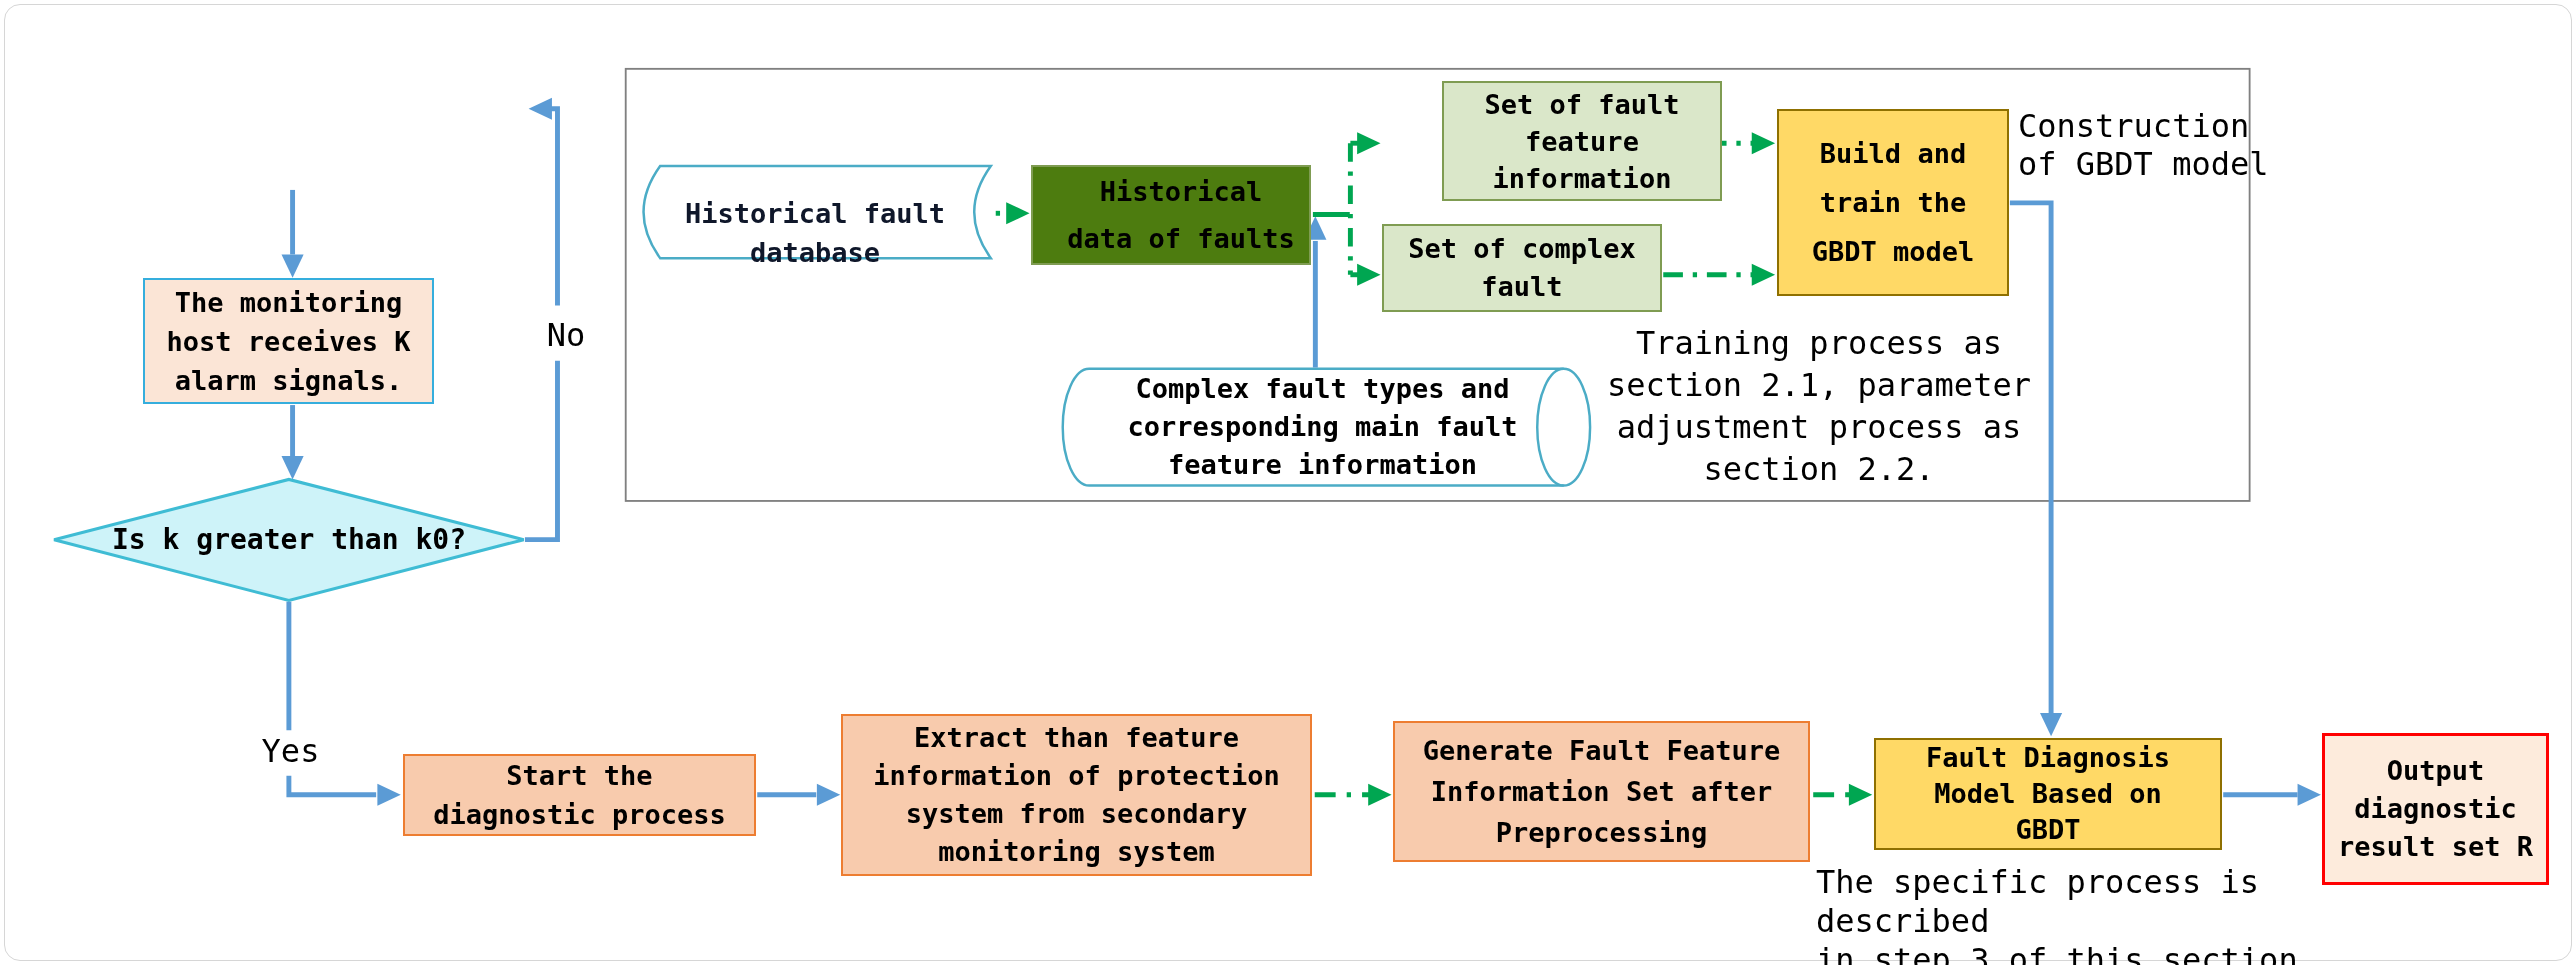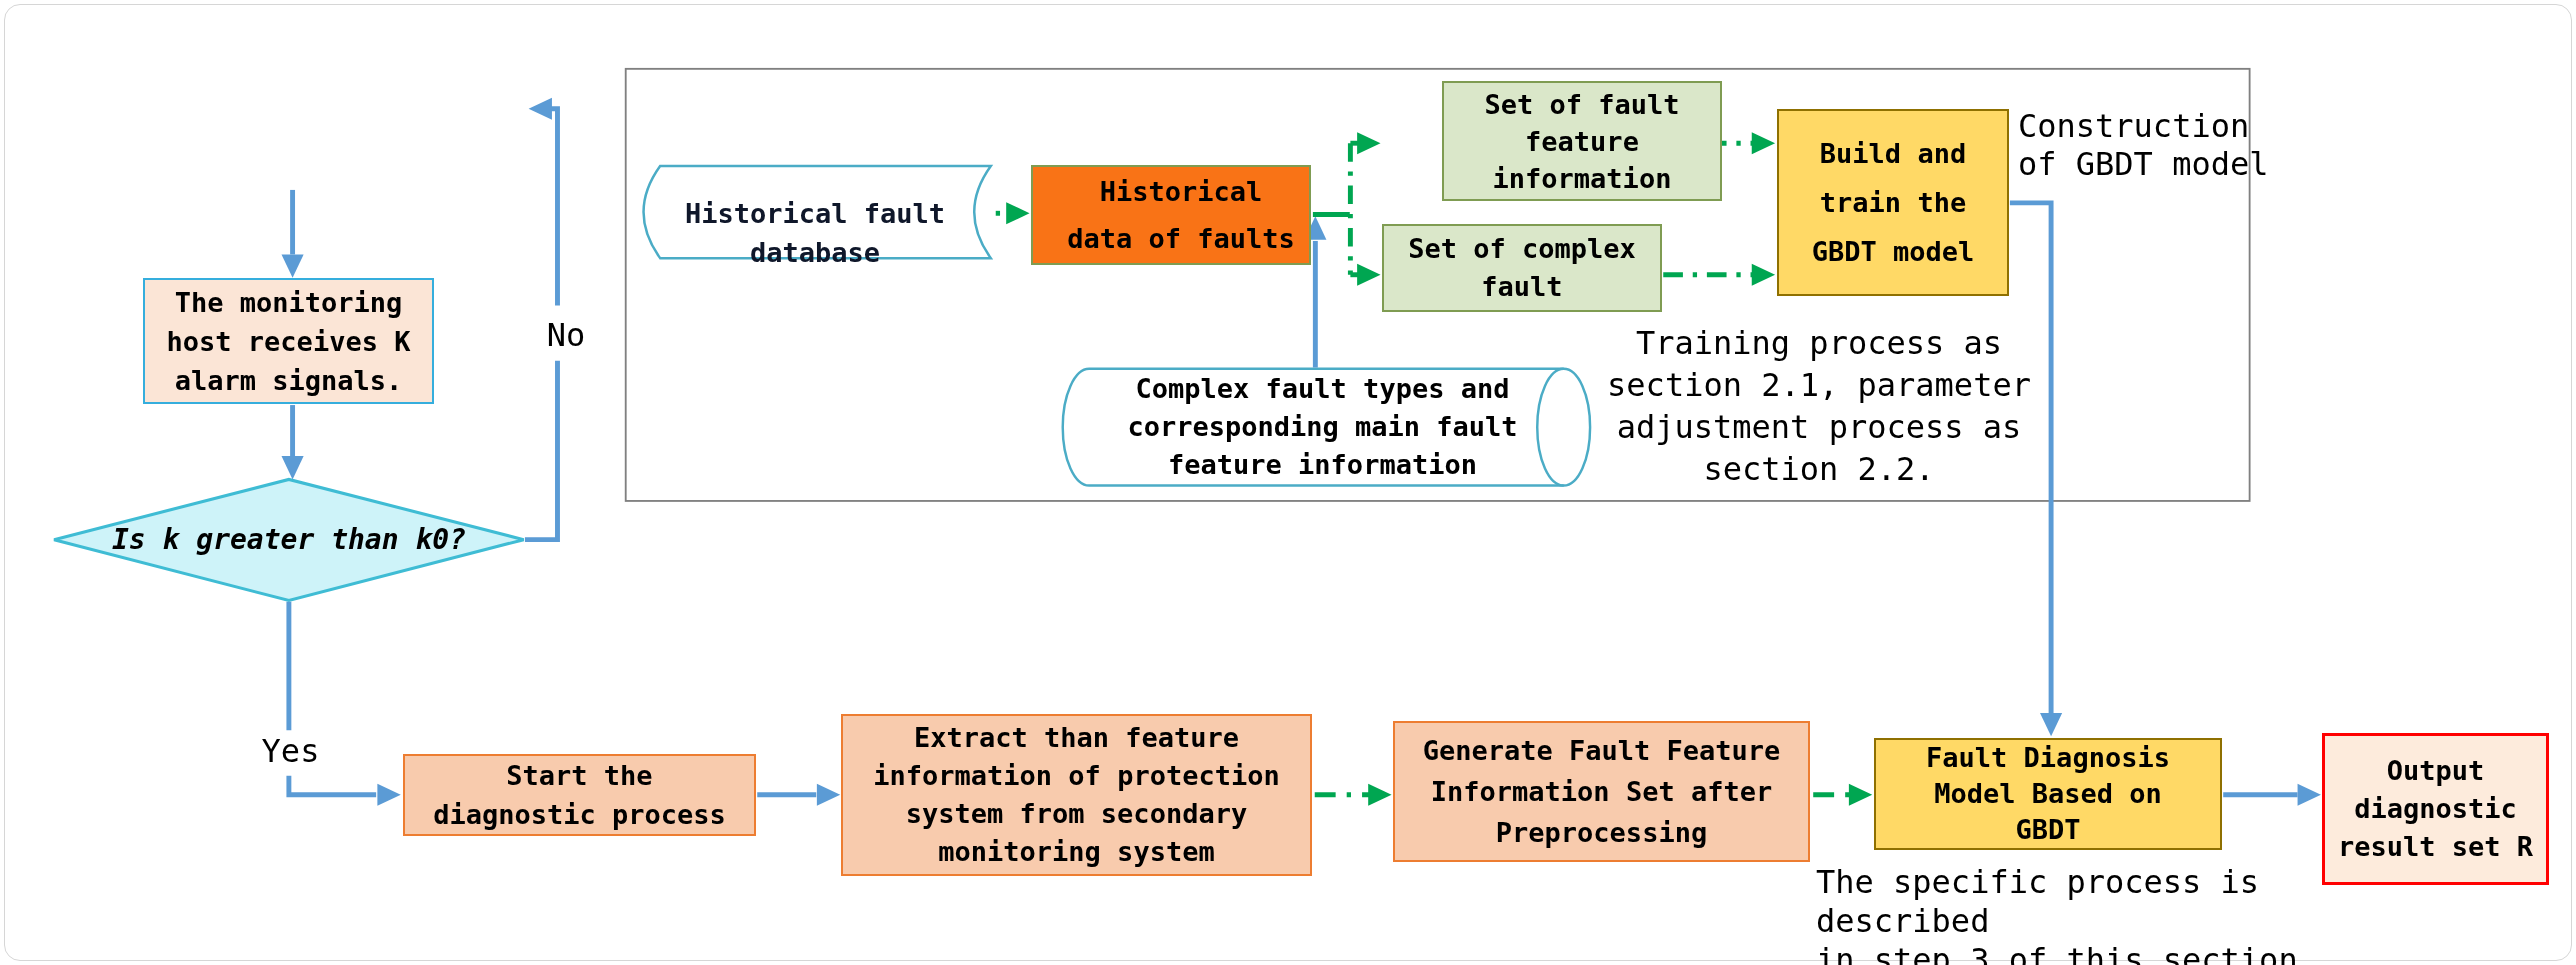--- a/index.html
+++ b/index.html
@@ -16,30 +16,30 @@
   }
   svg.layer{position:absolute;left:0;top:0;}
   .node{
     position:absolute;display:flex;align-items:center;justify-content:center;
     text-align:center;white-space:pre-line;box-sizing:border-box;
     font-weight:bold;font-size:27px;line-height:39px;color:#000;
   }
   
   #n-monitor  {left:52px;  top:26.4px;   width:474px; height:162px; background:#f8cbad; border:2.5px solid #35aedd;}
   #n-receive  {left:143px; top:278px;  width:291px; height:126px; background:#fbe5d6; border:2.5px solid #35aedd; line-height:39px;}
-  #n-decision {left:54px;  top:479px;  width:470px; height:121px; font-size:28px;font-style:italic;}
+  #n-decision {left:54px;  top:479px;  width:470px; height:121px; font-size:28px;}
   
   #n-start    {left:403px; top:754px; width:353px; height:82px; background:#f8cbad; border:2.5px solid #ed7d31;}
   #n-extract  {left:841px;top:714px; width:471px; height:162px; background:#f8cbad; border:2.5px solid #ed7d31; line-height:38px;}
   #n-generate {left:1393px;top:721px; width:417px; height:141px; background:#f8cbad; border:2.5px solid #ed7d31; line-height:41px;}
   #n-fault-model{left:1874px;top:738px;width:348px;height:112px; background:#ffd966; border:2.5px solid #8f7000; line-height:36px;}
   #n-output   {left:2322px;top:733px; width:227px; height:152px; background:#fdebdc; border:3.1px solid #ff0000; line-height:38px;}
   
   #n-hist-db  {left:645px;top:171px;  width:340px; height:84px; color:#0f172a;margin-top:20px;}
-  #n-hist-data{left:1031px;top:165px;  width:280px; height:100px; background:#f97316; border:2.5px solid #7f9c52; line-height:47px;padding-left:20px;}
+  #n-hist-data{left:1031px;top:165px;  width:280px; height:100px; background:#4d7c0f; border:2.5px solid #7f9c52; line-height:47px;padding-left:20px;}
   #n-set-feature{left:1442px;top:81px;width:280px; height:120px; background:#dae7c9; border:2.5px solid #7f9c52; line-height:37px;}
   #n-set-complex{left:1382px;top:224px;width:280px; height:88px; background:#dae7c9; border:2.5px solid #7f9c52; line-height:38px;}
   #n-build-train{left:1777px;top:109px;width:232px; height:187px; background:#ffd966; border:2.5px solid #8f7000; line-height:49px;}
   #n-complex-db{left:1086px;top:376px; width:473px; height:102px; line-height:38px;}
   
   .note{
     position:absolute;white-space:pre-line;font-weight:normal;
     font-size:32px;line-height:41px;color:#000;
   }
   #a-construction{left:2018px;top:107px;width:320px;text-align:left;line-height:38px;}

